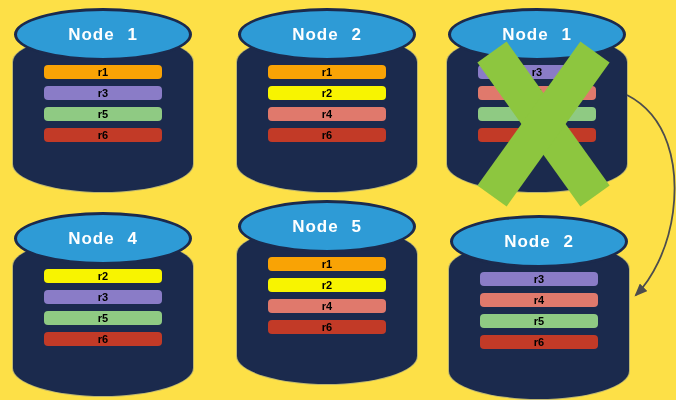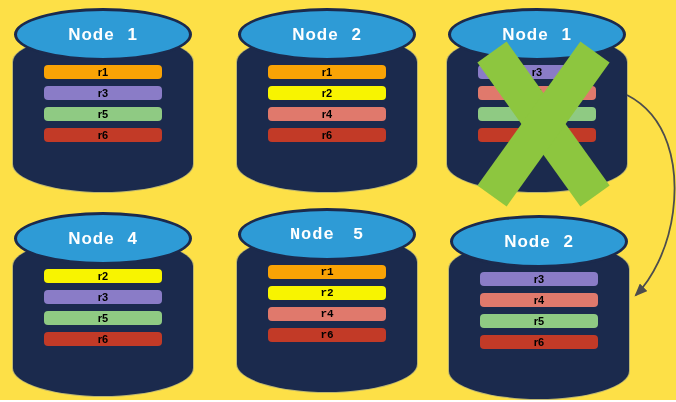--- a/index.html
+++ b/index.html
@@ -17,21 +17,21 @@
   }
   .node {
     position: absolute;
     width: 180px;
     height: 184px;
   }
   .pos-1 { left: 13px;  top: 8px; }
   .pos-2 { left: 237px; top: 8px; }
   .pos-3 { left: 447px; top: 8px; }
   .pos-4 { left: 13px;  top: 212px; }
-  .pos-5 { left: 237px; top: 208px; font-family: Liberation Mono, monospace; }
+  .pos-5 { left: 237px; top: 200px; }
   .pos-6 { left: 449px; top: 215px; }
   .cyl-body {
     position: absolute;
     left: 0; right: 0;
     top: 26px; bottom: 0;
     background: var(--cyl-body, #1B2A4D);
     border-radius: 90px / 28px;
     box-shadow: 0 0 0 1px rgba(110,130,160,0.45);
   }
   .cyl-top {

